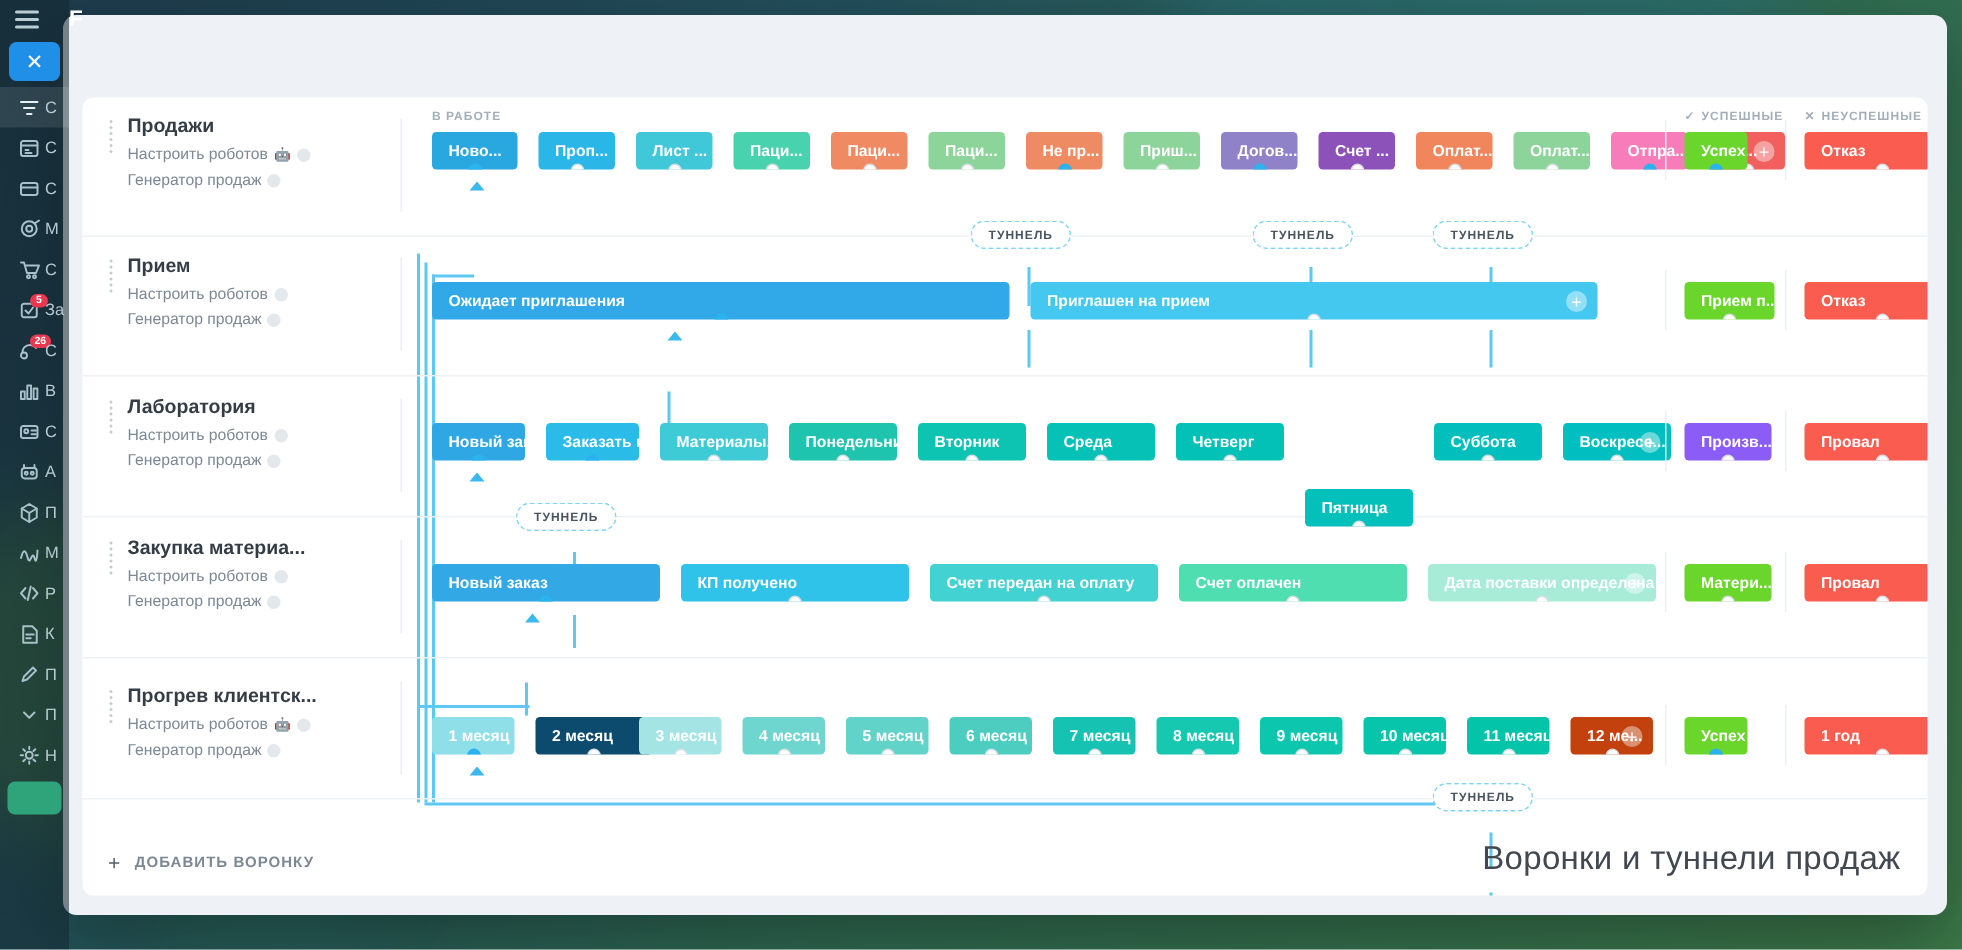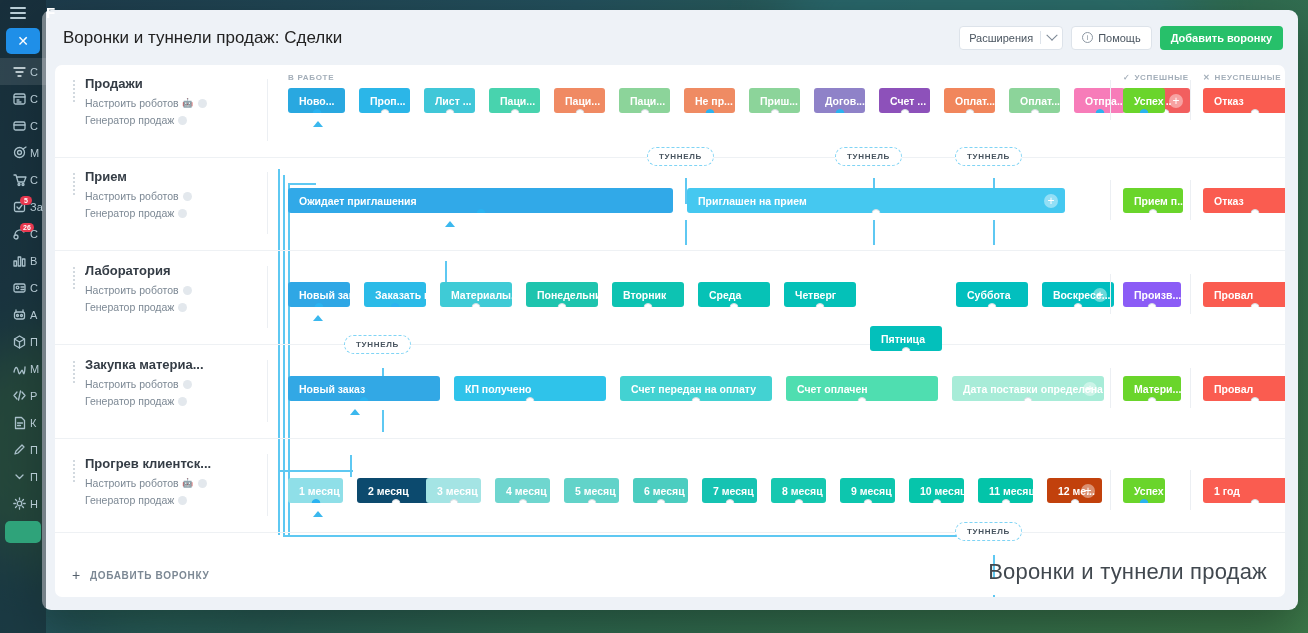--- a/index.html
+++ b/index.html
@@ -319,35 +319,20 @@
           </svg>
         </span>
         <span class="rail-label">Н</span>
       </div>
     </div>
   <div class="rail-green"></div>
 </div>
 
 <div class="window">
 
-  <div class="winhead">
-    <div class="wintitle">Воронки и туннели продаж: Сделки</div>
-    <div class="winhead-right">
-      <div class="btn-ext">
-        <span>Расширения</span>
-        <span class="divider"></span>
-        <span class="chev"></span>
-      </div>
-      <div class="btn-help">
-        <span class="i-circle">i</span>
-        <span>Помощь</span>
-      </div>
-      <div class="btn-add">Добавить воронку</div>
-    </div>
-  </div>
 
   <div class="board">
     <div id="wires">
         <div style="position: absolute; background: rgb(94, 200, 242); left: 233px; top: 118px; width: 2px; height: 352px;"></div>
         <div style="position: absolute; background: rgb(94, 200, 242); left: 228px; top: 110px; width: 2px; height: 360px;"></div>
         <div style="position: absolute; background: rgb(94, 200, 242); left: 223px; top: 104px; width: 2px; height: 366px;"></div>
         <div style="position: absolute; background: rgb(94, 200, 242); left: 233px; top: 118px; width: 28px; height: 2px;"></div>
         <div style="position: absolute; background: rgb(94, 200, 242); left: 228px; top: 470px; width: 712px; height: 2px;"></div>
         <div style="position: absolute; background: rgb(94, 200, 242); left: 223px; top: 405px; width: 75px; height: 2px;"></div>
         <div style="position: absolute; background: rgb(94, 200, 242); left: 233px; top: 313px; width: 33px; height: 2px;"></div>

